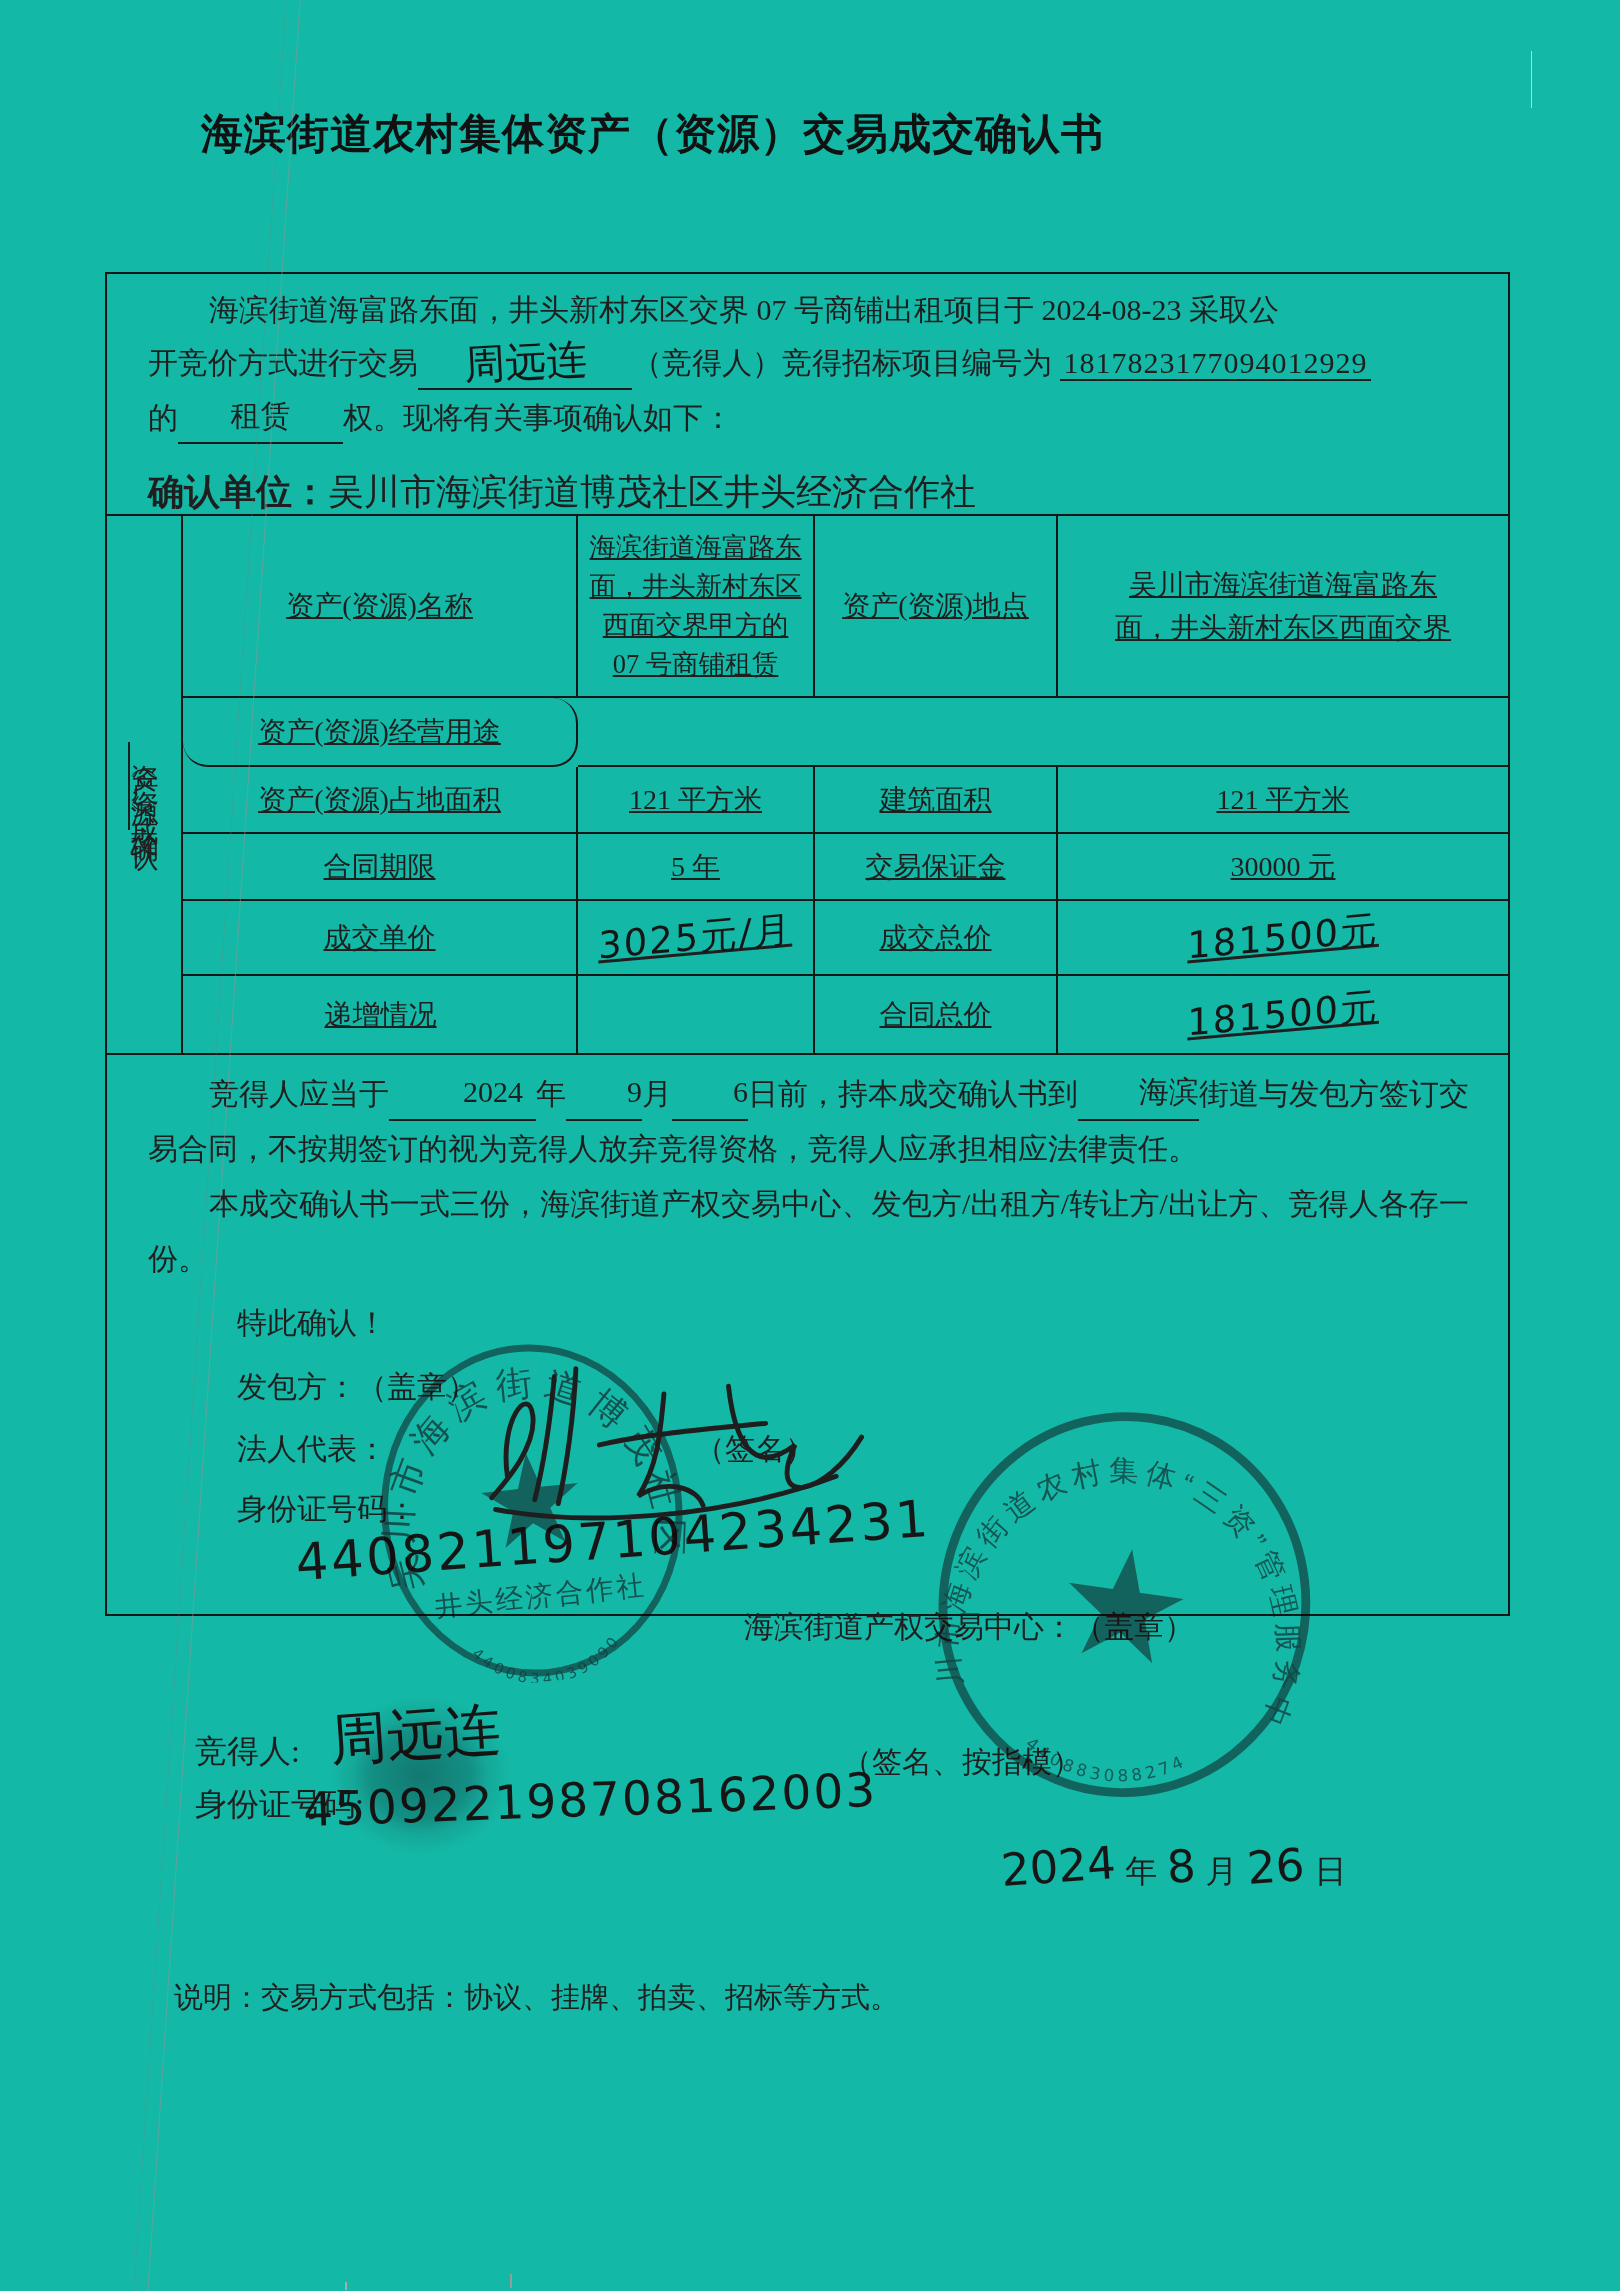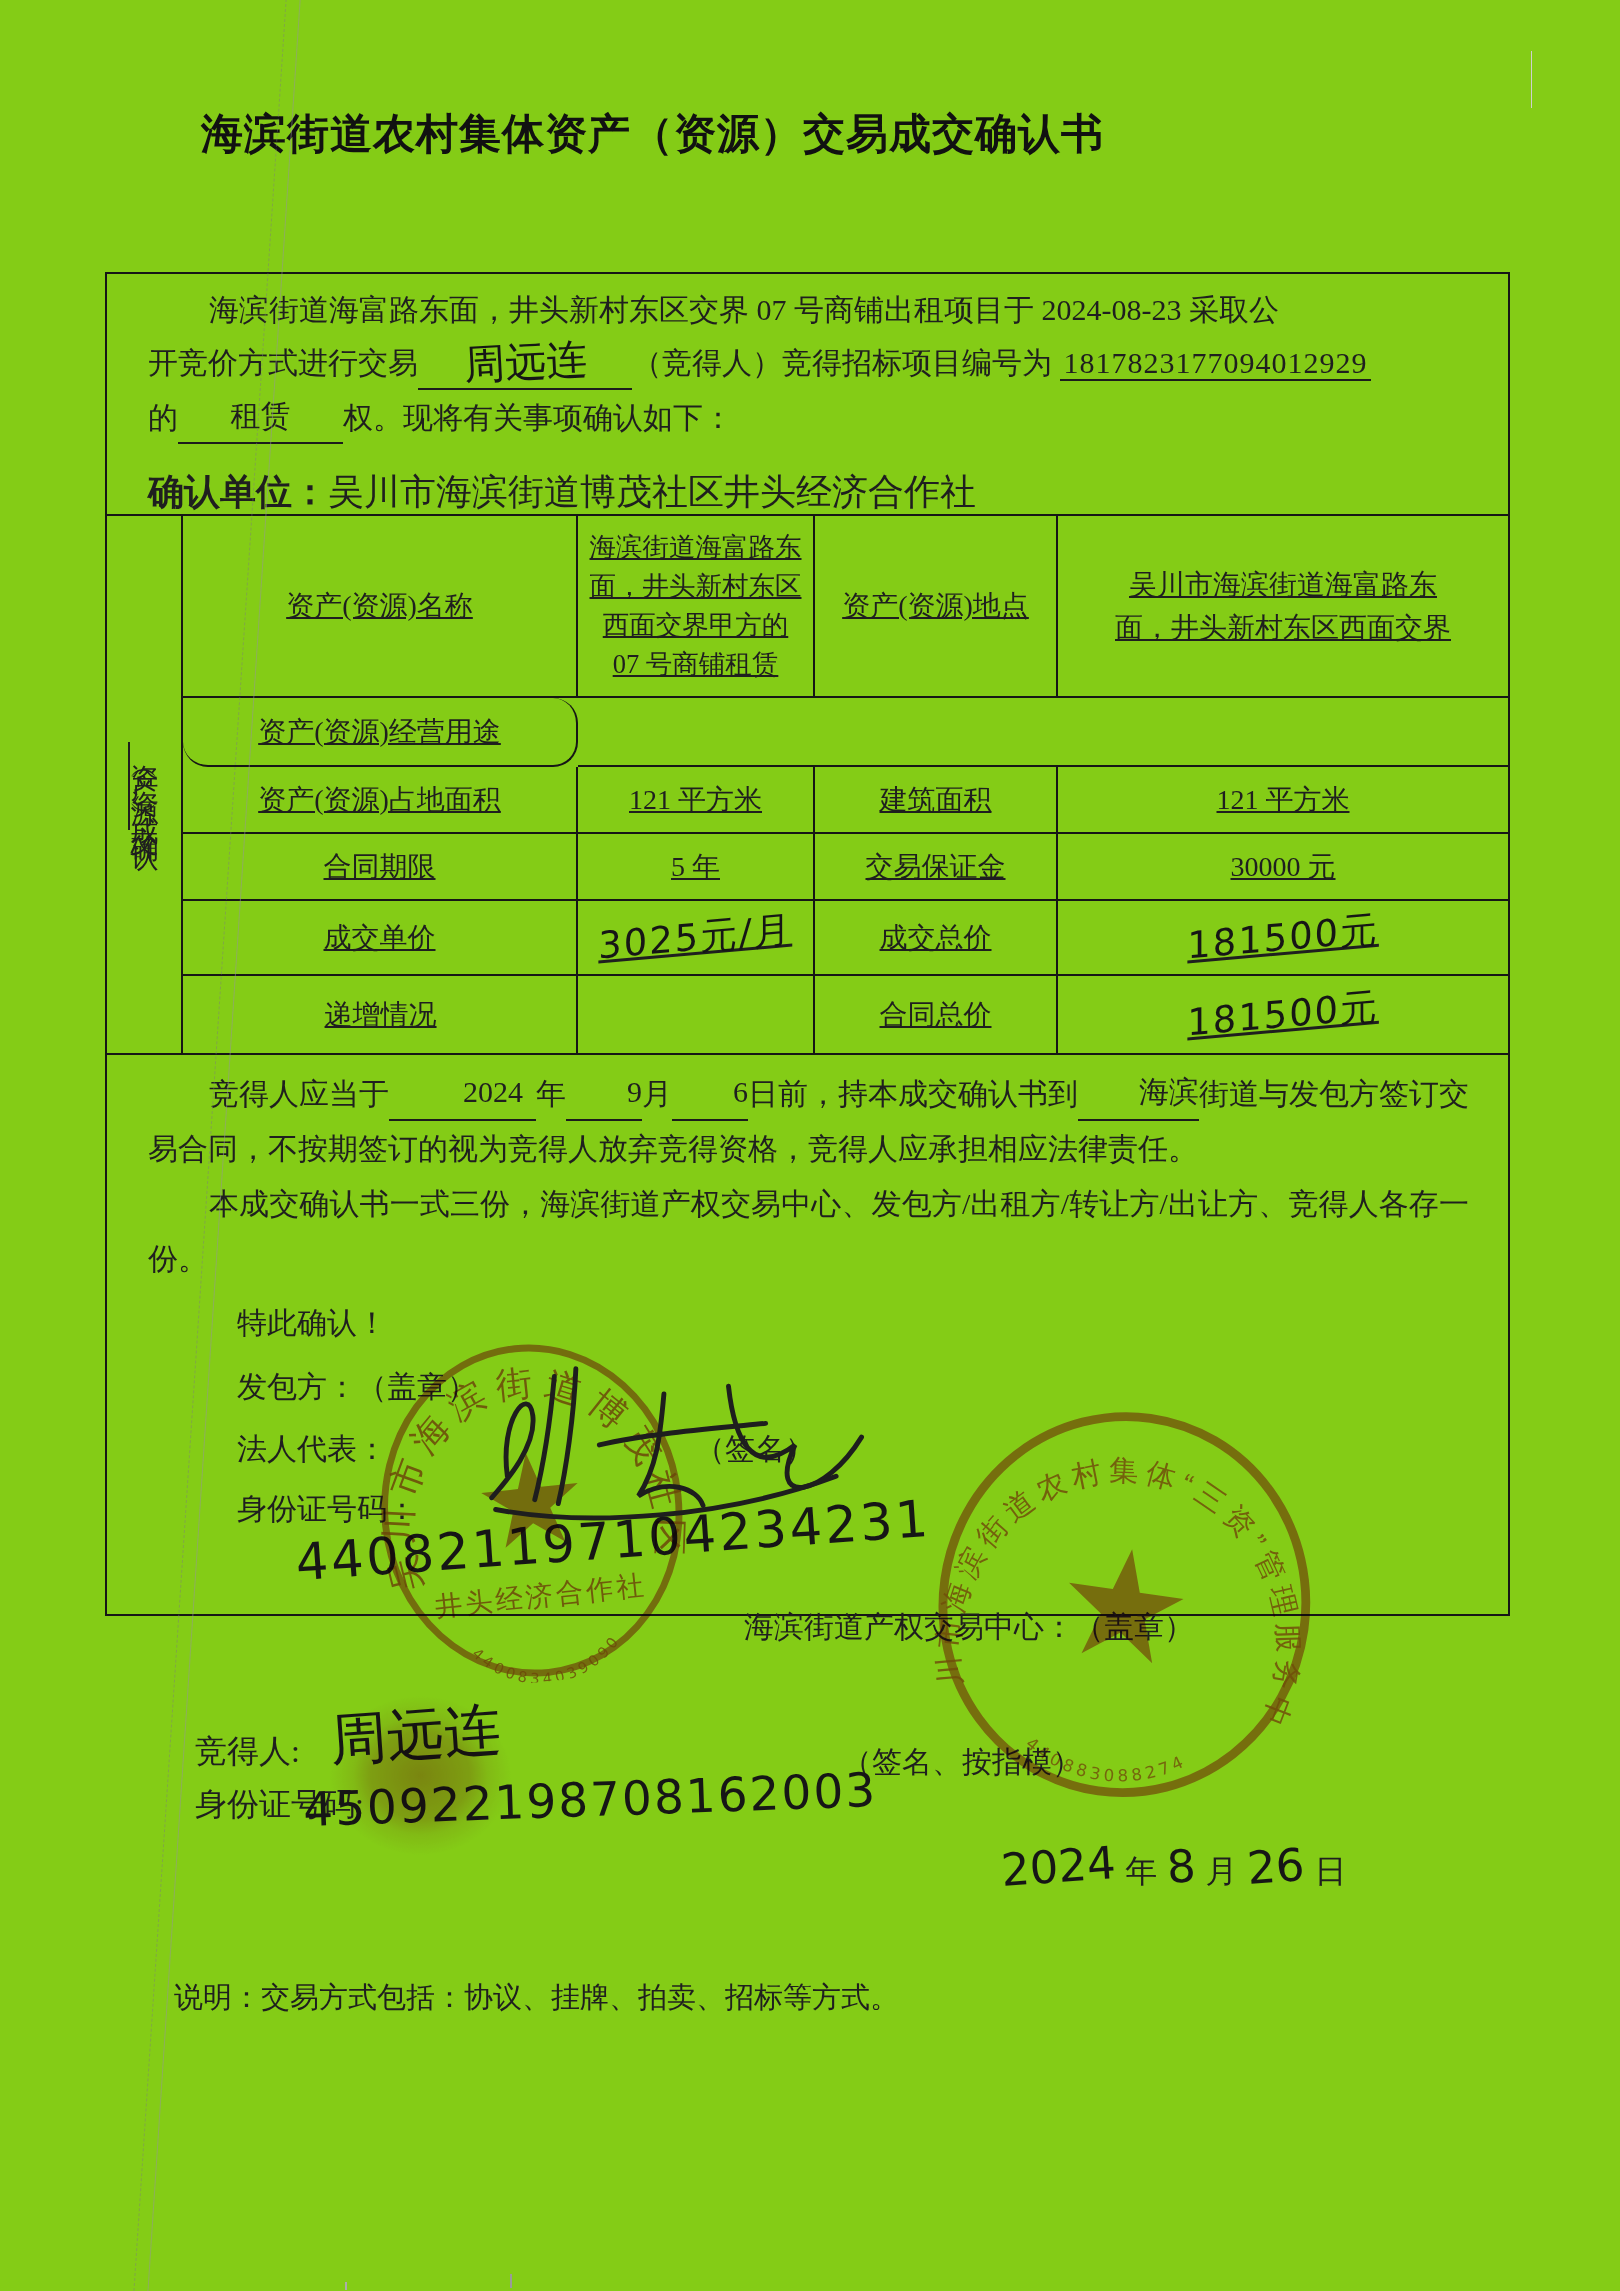--- a/index.html
+++ b/index.html
@@ -1,17 +1,17 @@
 <!DOCTYPE html>
 <html><head>
 <meta charset="utf-8">
 <style>
   html,body{margin:0;padding:0;background:#ffffff;}
   .page{
-    position:relative;width:1620px;height:2292px;background:#84cc16;
+    position:relative;width:1620px;height:2292px;background:#14b8a6;
     font-family:"Liberation Serif",serif;color:#1f1f1f;overflow:hidden;
   }
   
   .doc-title{
     position:absolute;left:201px;top:106px;
     font-family:"Liberation Sans",sans-serif;
     font-size:42px;font-weight:700;letter-spacing:1px;color:#111;
     white-space:nowrap;
   }
   

